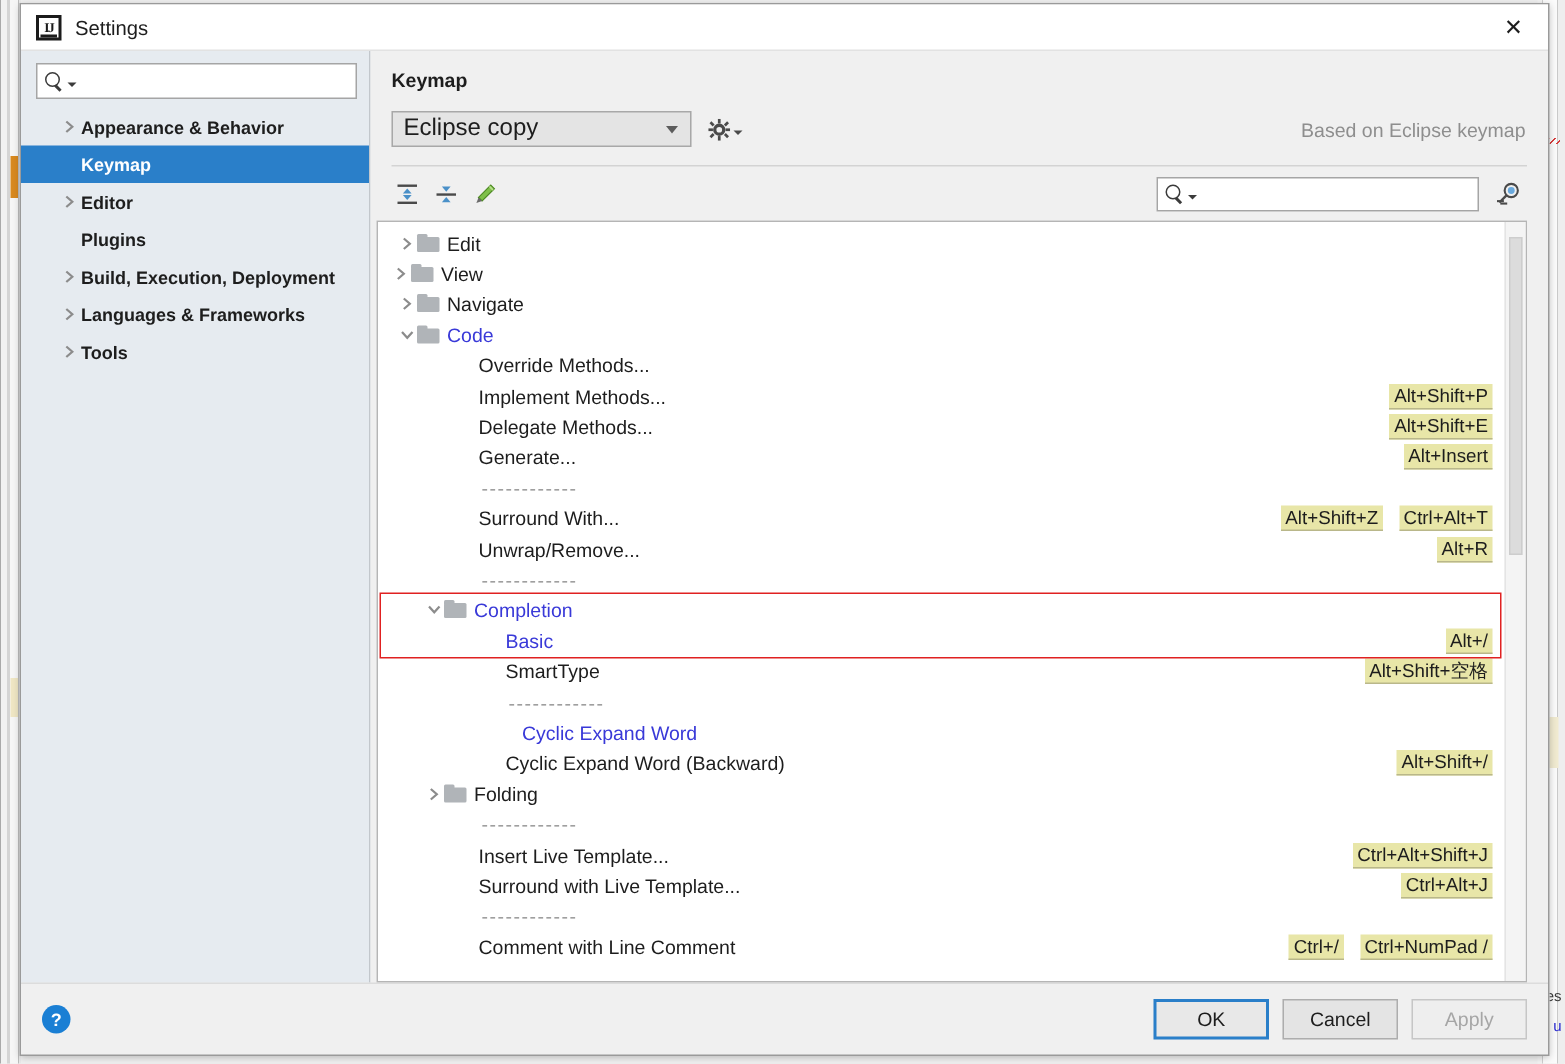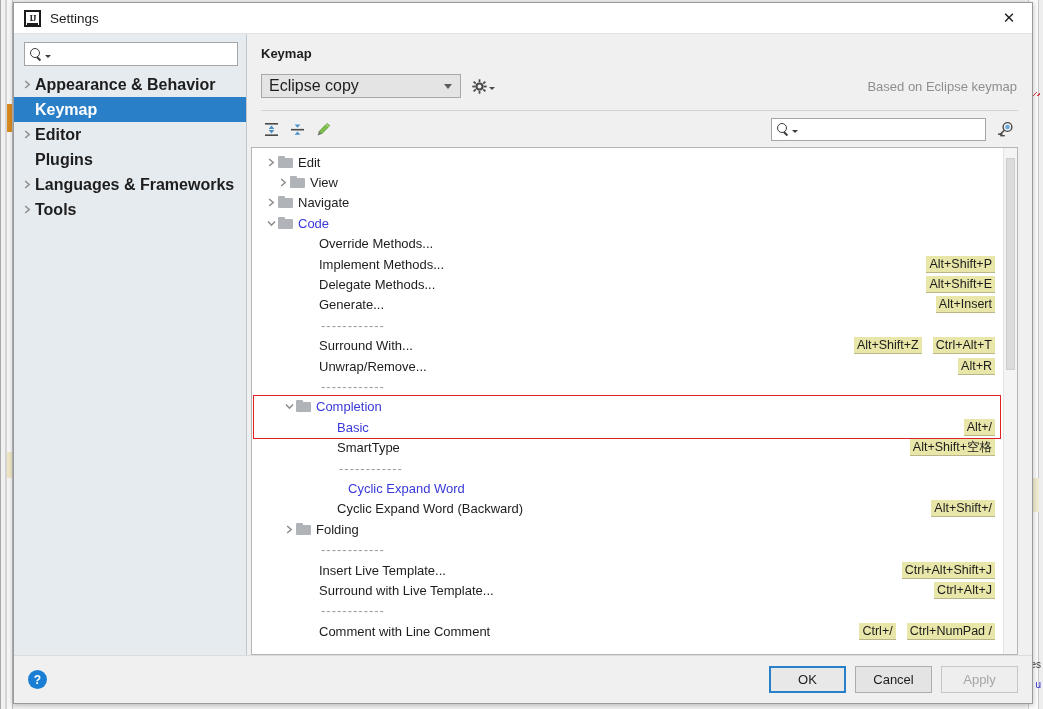--- a/index.html
+++ b/index.html
@@ -58,22 +58,22 @@
   .mag::before { content: ""; position: absolute; left: 0; top: 0; width: 8px; height: 8px;
                  border: 1.6px solid #3b3b3b; border-radius: 50%; }
   .mag::after { content: ""; position: absolute; left: 7px; top: 8px; width: 5px; height: 1.6px;
                 background: #3b3b3b; transform: rotate(45deg); transform-origin: left center; }
   .caret-sm { width: 0; height: 0; border-left: 3.2px solid transparent; border-right: 3.2px solid transparent;
               border-top: 3.6px solid #3b3b3b; margin-left: 2px; margin-top: 4px; flex: none; }
   .search-input { border: 0; outline: 0; flex: 1; font-size: 12.5px; font-family: "Liberation Sans", sans-serif;
                   background: transparent; margin-left: 3px; }
 
   .nav-list { flex: 1; overflow: hidden; }
-  .nav-row { height: 25px; display: flex; align-items: center; padding-left: 5px; padding-right: 8px;
-             font-size: 16px; font-weight: bold; color: #1d1d1d; cursor: default; }
+  .nav-row { height: 25px; display: flex; align-items: center; padding-left: 24px; padding-right: 8px;
+             font-size: 12px; font-weight: bold; color: #1d1d1d; cursor: default; }
   .nav-row.selected { background: #2a7fc9; color: #ffffff; }
   .nav-chev { width: 16px; flex: none; display: flex; align-items: center; justify-content: center; }
   .nav-chev svg { display: block; }
   .nav-label { white-space: nowrap; }
   .nav-trail { flex: 1; }
   .nav-badge-icon { width: 13px; height: 13px; flex: none; position: relative; }
   .nav-badge-icon::before { content: ""; position: absolute; left: 3px; top: 0; width: 9px; height: 10px;
                             border: 1.3px solid #5b6b80; background: #eef2f6; }
   .nav-badge-icon::after { content: ""; position: absolute; left: 0; top: 3px; width: 8px; height: 9px;
                            border: 1.3px solid #5b6b80; background: #e6ebf0; }
@@ -202,20 +202,28 @@
           <div class="nav-row">
             <span class="nav-chev"></span>
             <span class="nav-label">Plugins</span>
           </div>
           <div class="nav-row">
             <span class="nav-chev">
               <svg width="9" height="9" viewBox="0 0 9 9">
                 <path d="M2.2 1 L6.2 4.5 L2.2 8" fill="none" stroke="#8c8c8c" stroke-width="1.5"></path>
               </svg>
             </span>
+            <span class="nav-label">Build, Execution, Deployment</span>
+          </div>
+          <div class="nav-row">
+            <span class="nav-chev">
+              <svg width="9" height="9" viewBox="0 0 9 9">
+                <path d="M2.2 1 L6.2 4.5 L2.2 8" fill="none" stroke="#8c8c8c" stroke-width="1.5"></path>
+              </svg>
+            </span>
             <span class="nav-label">Languages &amp; Frameworks</span>
           </div>
           <div class="nav-row">
             <span class="nav-chev">
               <svg width="9" height="9" viewBox="0 0 9 9">
                 <path d="M2.2 1 L6.2 4.5 L2.2 8" fill="none" stroke="#8c8c8c" stroke-width="1.5"></path>
               </svg>
             </span>
             <span class="nav-label">Tools</span>
           </div>
@@ -307,21 +315,21 @@
         <div class="tree-scroll" style="padding-top: 4px;">
             <div class="tree-row" style="padding-left: 12px;">
               <span class="tree-chev">
                 <svg width="9" height="9" viewBox="0 0 9 9">
                   <path d="M2.2 1 L6.2 4.5 L2.2 8" fill="none" stroke="#8c8c8c" stroke-width="1.5"></path>
                 </svg>
               </span>
               <span class="tree-folder"></span>
               <span class="tree-label">Edit</span>
             </div>
-            <div class="tree-row" style="padding-left: 24px;">
+            <div class="tree-row" style="padding-left: 8px;">
               <span class="tree-chev">
                 <svg width="9" height="9" viewBox="0 0 9 9">
                   <path d="M2.2 1 L6.2 4.5 L2.2 8" fill="none" stroke="#8c8c8c" stroke-width="1.5"></path>
                 </svg>
               </span>
               <span class="tree-folder"></span>
               <span class="tree-label">View</span>
             </div>
             <div class="tree-row" style="padding-left: 12px;">
               <span class="tree-chev">

